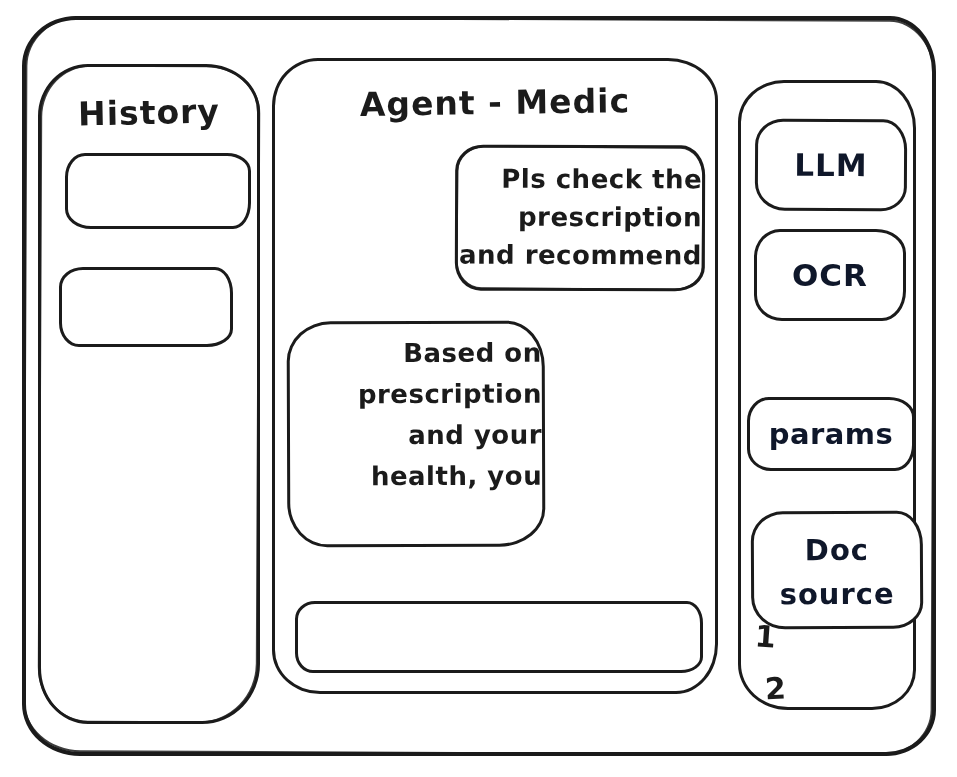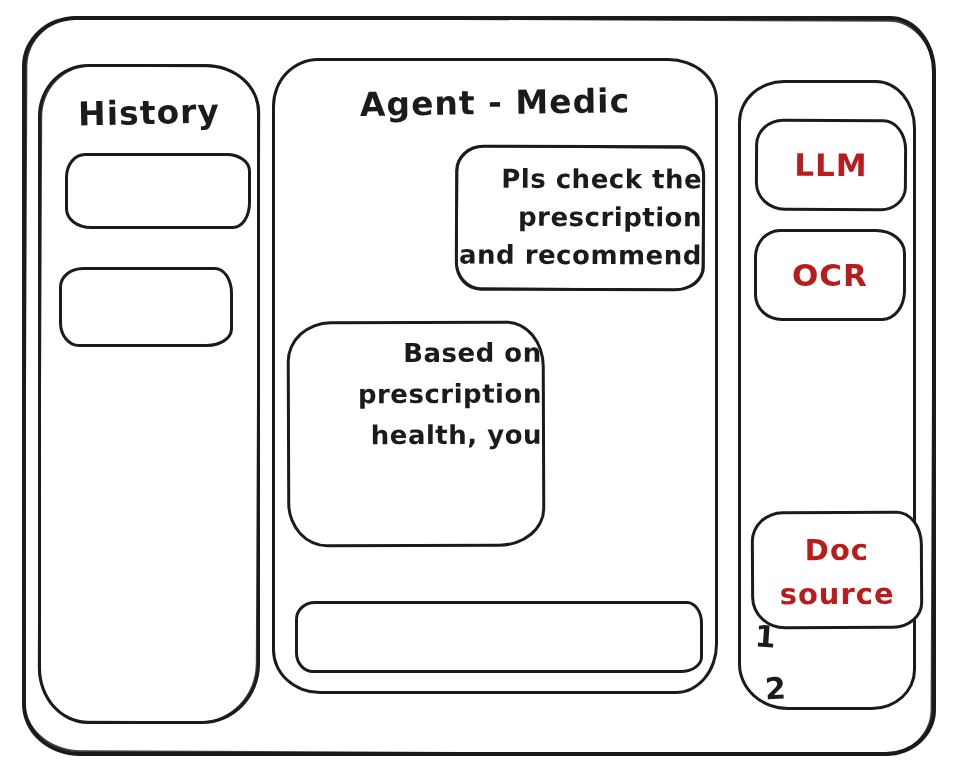--- a/index.html
+++ b/index.html
@@ -95,21 +95,21 @@
   
   .tools-panel {
     left: 738px; top: 80px; width: 178px; height: 630px;
     border-radius: 46px 40px 44px 50px / 42px 48px 40px 46px;
   }
   .tool-btn {
     position: absolute;
     box-sizing: border-box;
     border: 3px solid #1b1b1b;
     background: #ffffff;
-    color: #b91c1c;
+    color: #0f172a;
     font-family: "DejaVu Sans", sans-serif;
     font-weight: bold;
     letter-spacing: 1px;
     cursor: pointer;
     padding: 0;
   }
   .btn-llm {
     left: 14px; top: 36px; width: 152px; height: 92px;
     border-radius: 28px 24px 26px 30px / 26px 30px 24px 28px;
     font-size: 31px;
@@ -161,27 +161,29 @@
 
     <div class="sketch double bubble bubble-user">
       <div>Pls check the</div>
       <div>prescription</div>
       <div>and recommend</div>
     </div>
 
     <div class="sketch bubble bubble-assistant">
       <div>Based on</div>
       <div>prescription</div>
+      <div>and your</div>
       <div>health, you</div>
     </div>
 
     <input class="sketch double chat-input" value="" style="">
   </main>
 
   <aside class="sketch tools-panel">
     <button class="tool-btn btn-llm">LLM</button>
     <button class="tool-btn btn-ocr">OCR</button>
+    <button class="tool-btn btn-params">params</button>
     <button class="tool-btn btn-doc">Doc source</button>
     <div class="doc-num doc-num1">1</div>
     <div class="doc-num doc-num2">2</div>
   </aside>
 
 </div>
 
 </body></html>

